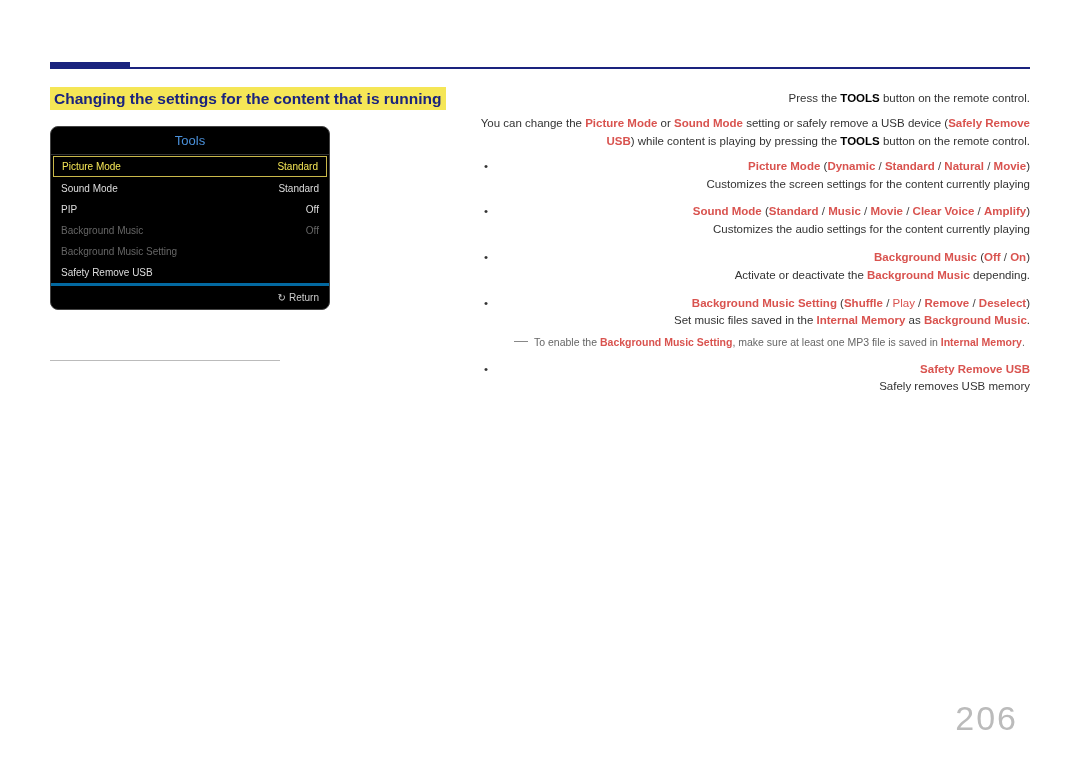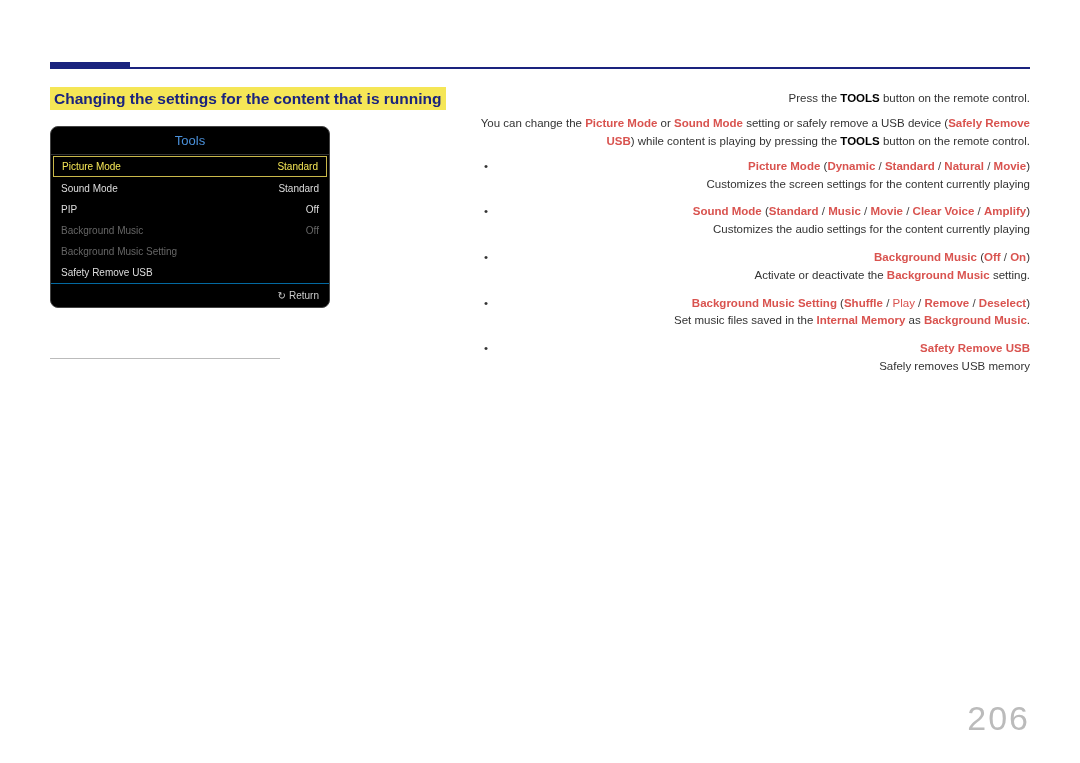--- a/index.html
+++ b/index.html
@@ -9,35 +9,35 @@
   .top-rule-short { position: absolute; top: 62px; left: 50px; width: 80px; height: 5px; background: #1a237e; }
   .content { display: flex; gap: 30px; margin-top: 30px; }
   .left-col { width: 400px; flex-shrink: 0; }
   .right-col { flex: 1; font-size: 11.5px; line-height: 1.5; text-align: right; }
   .heading-hl { background: #f5e656; color: #1a237e; font-weight: bold; font-size: 15.5px; padding: 3px 4px; display: inline; }
   .tools-win { margin-top: 18px; width: 280px; background: #000; border: 1px solid #444; border-radius: 8px; overflow: hidden; font-size: 10px; }
   .tools-title { text-align: center; color: #4a90d9; padding: 6px 0; border-bottom: 1px solid #333; font-size: 13px; }
   .tools-row { display: flex; justify-content: space-between; padding: 5px 10px; color: #ddd; }
   .tools-row.hl { color: #f5e656; border: 1px solid #c9b84a; margin: 1px 2px; padding: 4px 8px; }
   .tools-row.dim { color: #666; }
-  .tools-footer { text-align: right; padding: 6px 10px; color: #ccc; border-top: 1px solid #0369a1; font-size: 10px; }
+  .tools-footer { text-align: right; padding: 6px 10px; color: #ccc; border-top: 3px solid #0369a1; font-size: 10px; }
   .ret-icon { display: inline-block; margin-right: 3px; }
   .left-rule { height: 1px; background: #bbb; margin-top: 50px; width: 230px; }
   .footnote-left { font-size: 10px; color: #888; margin-top: 10px; }
   .right-col p { margin-bottom: 8px; }
   .rc { color: #d9534f; }
   .blk { font-weight: bold; color: #000; }
   ul.bullets { list-style: none; }
   ul.bullets > li { position: relative; padding-left: 18px; margin-bottom: 10px; line-height: 1.55; }
   ul.bullets > li::before { content: "•"; position: absolute; left: 4px; top: 0; color: #333; }
   .sep { color: #444; }
   .note-wrap { display: flex; align-items: flex-start; gap: 6px; margin: 4px 0 10px 16px; }
   .note-dash { height: 1px; width: 14px; background: #888; margin-top: 7px; flex-shrink: 0; }
   .note-text { font-size: 10.5px; color: #666; }
-  .pagenum { position: absolute; right: 50px; bottom: 25px; font-size: 34px; color: #bbb; font-weight: 300; letter-spacing: 2px; }
+  .pagenum { position: absolute; right: 62px; bottom: 25px; font-size: 34px; color: #bbb; font-weight: 300; letter-spacing: 2px; }
 </style>
 </head>
 <body>
 
 <div class="top-rule-short"></div>
 <div class="top-rule"></div>
 
 <div class="page">
   <div class="content">
     <div class="left-col">
@@ -92,26 +92,32 @@
           <span>Customizes the screen settings for the content currently playing</span>
         </li>
         <li>
           <span class="rc" style="font-weight:bold">Sound Mode</span>
           <span> (</span><span class="rc" style="font-weight:bold">Standard</span><span class="sep"> / </span><span class="rc" style="font-weight:bold">Music</span><span class="sep"> / </span><span class="rc" style="font-weight:bold">Movie</span><span class="sep"> / </span><span class="rc" style="font-weight:bold">Clear Voice</span><span class="sep"> / </span><span class="rc" style="font-weight:bold">Amplify</span><span>)</span><br>
           <span>Customizes the audio settings for the content currently playing</span>
         </li>
         <li>
           <span class="rc" style="font-weight:bold">Background Music</span>
           <span> (</span><span class="rc" style="font-weight:bold">Off</span><span class="sep"> / </span><span class="rc" style="font-weight:bold">On</span><span>)</span><br>
-          <span>Activate or deactivate the </span><span class="rc" style="font-weight:bold">Background Music</span><span> setting.</span>
+          <span>Activate or deactivate the </span><span class="rc" style="font-weight:bold">Background Music</span><span> depending.</span>
         </li>
         <li>
           <span class="rc" style="font-weight:bold">Background Music Setting</span>
           <span> (</span><span class="rc" style="font-weight:bold">Shuffle</span><span class="sep"> / </span><span class="rc" style="font-weight:normal">Play</span><span class="sep"> / </span><span class="rc" style="font-weight:bold">Remove</span><span class="sep"> / </span><span class="rc" style="font-weight:bold">Deselect</span><span>)</span><br>
           <span>Set music files saved in the </span><span class="rc" style="font-weight:bold">Internal Memory</span><span> as </span><span class="rc" style="font-weight:bold">Background Music</span><span>.</span>
+          <div class="note-wrap">
+            <div class="note-dash"></div>
+            <div class="note-text">
+              <span>To enable the </span><span class="rc" style="font-weight:bold">Background Music Setting</span><span>, make sure at least one MP3 file is saved in </span><span class="rc" style="font-weight:bold">Internal Memory</span><span>.</span>
+            </div>
+          </div>
         </li>
         <li>
           <span class="rc" style="font-weight:bold">Safety Remove USB</span><br>
           <span>Safely removes USB memory</span>
         </li>
       </ul>
     </div>
   </div>
 </div>
 

